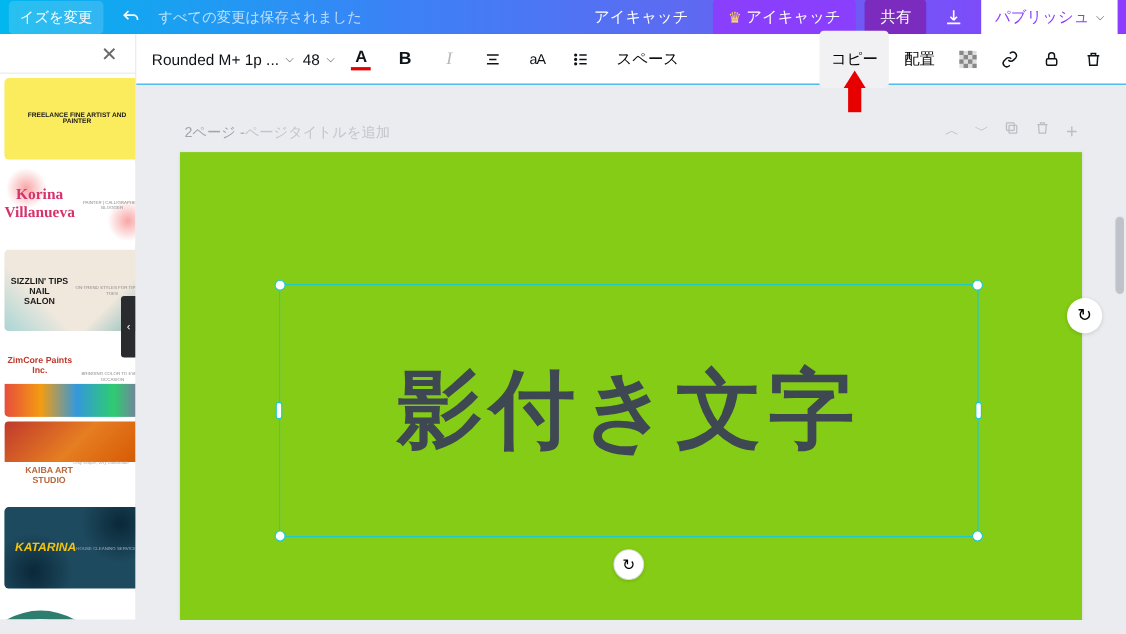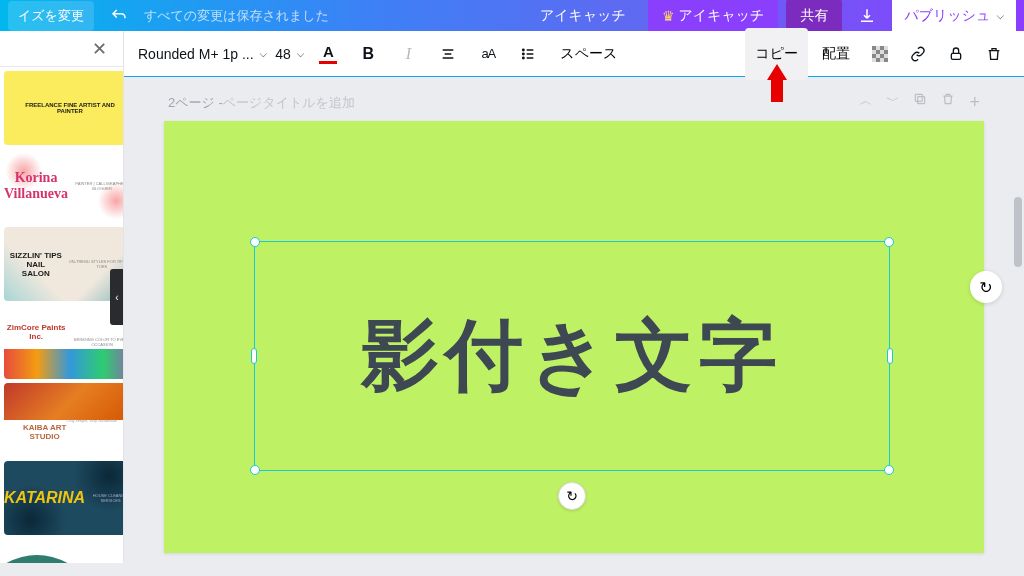--- a/index.html
+++ b/index.html
@@ -25,24 +25,24 @@
 .editor{flex:1;display:flex;flex-direction:column;background:#ebecf0;position:relative}
 .toolbar{height:46px;background:#fff;border-bottom:1px solid #0ea5e9;display:flex;align-items:center;padding:0 14px;gap:8px}
 .tb-font{display:flex;align-items:center;gap:6px;color:#0e1318;font-size:14px;min-width:120px}
 .tb-size{display:flex;align-items:center;gap:6px;font-size:14px;color:#0e1318}
 .tb-btn{width:32px;height:32px;display:flex;align-items:center;justify-content:center;border-radius:4px;cursor:pointer;color:#0e1318}
 .tb-text{padding:4px 8px;font-size:14px;cursor:pointer}
 .tb-right{margin-left:auto;display:flex;align-items:center;gap:6px}
 .tb-copy{padding:17px 10px;background:#f1f1f3;border-radius:4px;font-size:14px;cursor:pointer;font-weight:500;position:relative}
 .arrow-up{position:absolute;top:36px;left:50%;transform:translateX(-50%);width:0;height:0;border-left:10px solid transparent;border-right:10px solid transparent;border-bottom:16px solid #e60000}
 .arrow-body{position:absolute;top:52px;left:50%;transform:translateX(-50%);width:12px;height:22px;background:#e60000}
-.canvas-area{flex:1;padding:15px 40px;overflow:auto;position:relative}
+.canvas-area{flex:1;padding:32px 40px;overflow:auto;position:relative}
 .page-hdr{display:flex;align-items:center;color:#a1a4ab;font-size:13px;margin-bottom:8px;padding:0 4px}
 .page-hdr-right{margin-left:auto;display:flex;gap:14px;color:#bdbdc4}
-.canvas{width:820px;height:432px;background:#bef264;position:relative;box-shadow:0 1px 3px rgba(0,0,0,0.1)}
+.canvas{width:820px;height:432px;background:#84cc16;position:relative;box-shadow:0 1px 3px rgba(0,0,0,0.1)}
 .text-box{position:absolute;left:90px;top:120px;width:636px;height:230px;border:1.5px solid #1bc8d4;display:flex;align-items:center;justify-content:center}
 .handle{position:absolute;width:10px;height:10px;background:#fff;border:1.5px solid #1bc8d4;border-radius:50%}
 .handle.tl{top:-5px;left:-5px}.handle.tr{top:-5px;right:-5px}.handle.bl{bottom:-5px;left:-5px}.handle.br{bottom:-5px;right:-5px}
 .handle-side{position:absolute;width:6px;height:16px;background:#fff;border:1.5px solid #1bc8d4;border-radius:3px}
 .handle-side.l{left:-4px;top:50%;transform:translateY(-50%)}
 .handle-side.r{right:-4px;top:50%;transform:translateY(-50%)}
 .big-text{font-size:78px;font-weight:900;color:#3d4852;letter-spacing:6px;font-family:"Hiragino Sans","Yu Gothic",sans-serif}
 .rotate-btn{position:absolute;bottom:-40px;left:50%;transform:translateX(-50%);width:28px;height:28px;background:#fff;border:1px solid #ddd;border-radius:50%;display:flex;align-items:center;justify-content:center;box-shadow:0 1px 3px rgba(0,0,0,0.15);font-size:14px}
 .zoom-btn{position:absolute;right:22px;top:240px;width:32px;height:32px;background:#fff;border-radius:50%;box-shadow:0 1px 4px rgba(0,0,0,0.15);display:flex;align-items:center;justify-content:center;font-size:16px;cursor:pointer}
 .scroll-track{position:absolute;right:2px;top:46px;bottom:0;width:10px}
@@ -107,21 +107,21 @@
           <div style="color:#c0392b;font-size:8px;font-weight:700;z-index:1;margin-top:-20px">ZimCore Paints Inc.</div>
           <div style="font-size:4px;color:#888;z-index:1">BRINGING COLOR TO EVERY OCCASION</div>
         </div>
         <div class="tmpl" style="background: rgb(255, 255, 255);">
           <div style="position:absolute;top:0;left:0;right:0;height:50%;background:linear-gradient(135deg,#c0392b,#e67e22,#d35400)"></div>
           <div style="color:#b8683e;font-size:8px;font-weight:700;z-index:1;margin-top:24px">KAIBA ART<br>STUDIO</div>
           <div style="font-size:4px;color:#aaa;z-index:1">Only simple, very handmade</div>
         </div>
         <div class="tmpl" style="background: rgb(30, 74, 95);">
           <div style="position:absolute;inset:0;background:radial-gradient(circle at 20% 80%,#0a2838 0%,transparent 30%),radial-gradient(circle at 80% 20%,#0a2838 0%,transparent 30%)"></div>
-          <div style="color:#f1c40f;font-size:16px;font-weight:900;font-style:italic;z-index:1">KATARINA</div>
+          <div style="color:#f1c40f;font-size:11px;font-weight:900;font-style:italic;z-index:1">KATARINA</div>
           <div style="font-size:4px;color:#aac;z-index:1">HOUSE CLEANING SERVICES</div>
         </div>
         <div class="tmpl" style="background: rgb(255, 255, 255);">
           <div style="position:absolute;inset:0">
             <svg viewBox="0 0 132 74" width="132" height="74">
               <path d="M0 30 Q33 10 66 30 T132 30" fill="none" stroke="#2e7d6f" stroke-width="8"></path>
               <path d="M0 50 Q33 30 66 50 T132 50" fill="none" stroke="#5ba596" stroke-width="8"></path>
             </svg>
           </div>
         </div>

